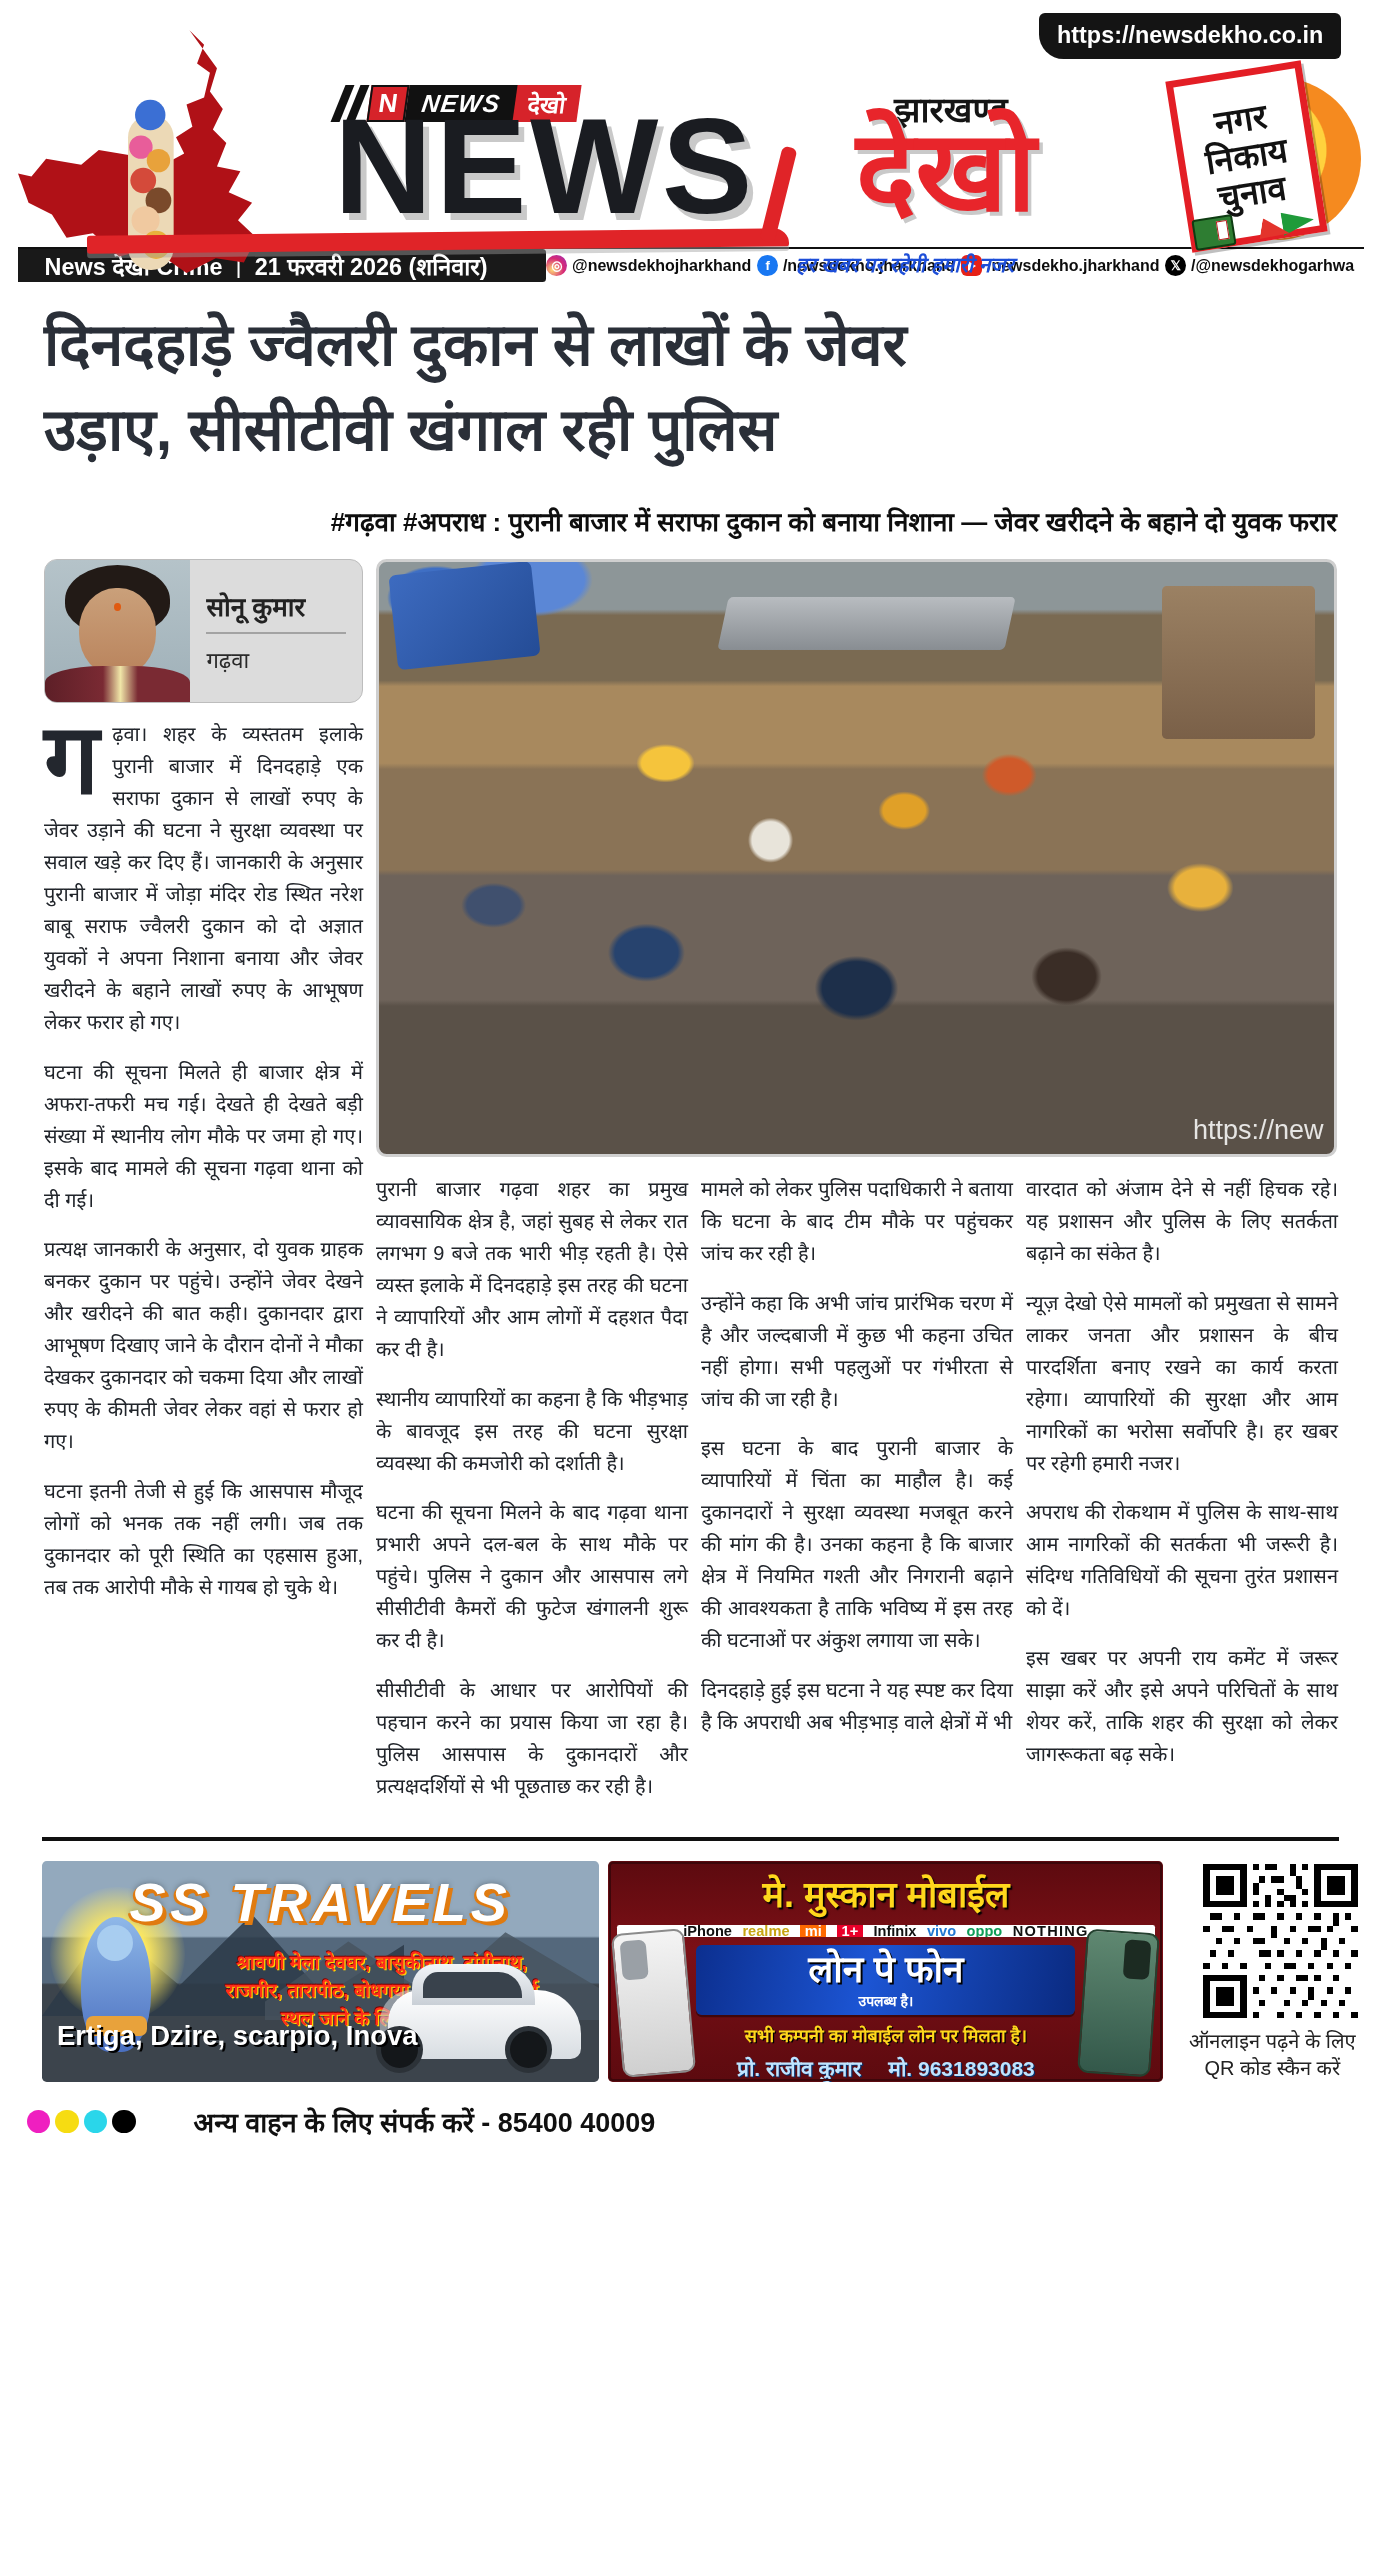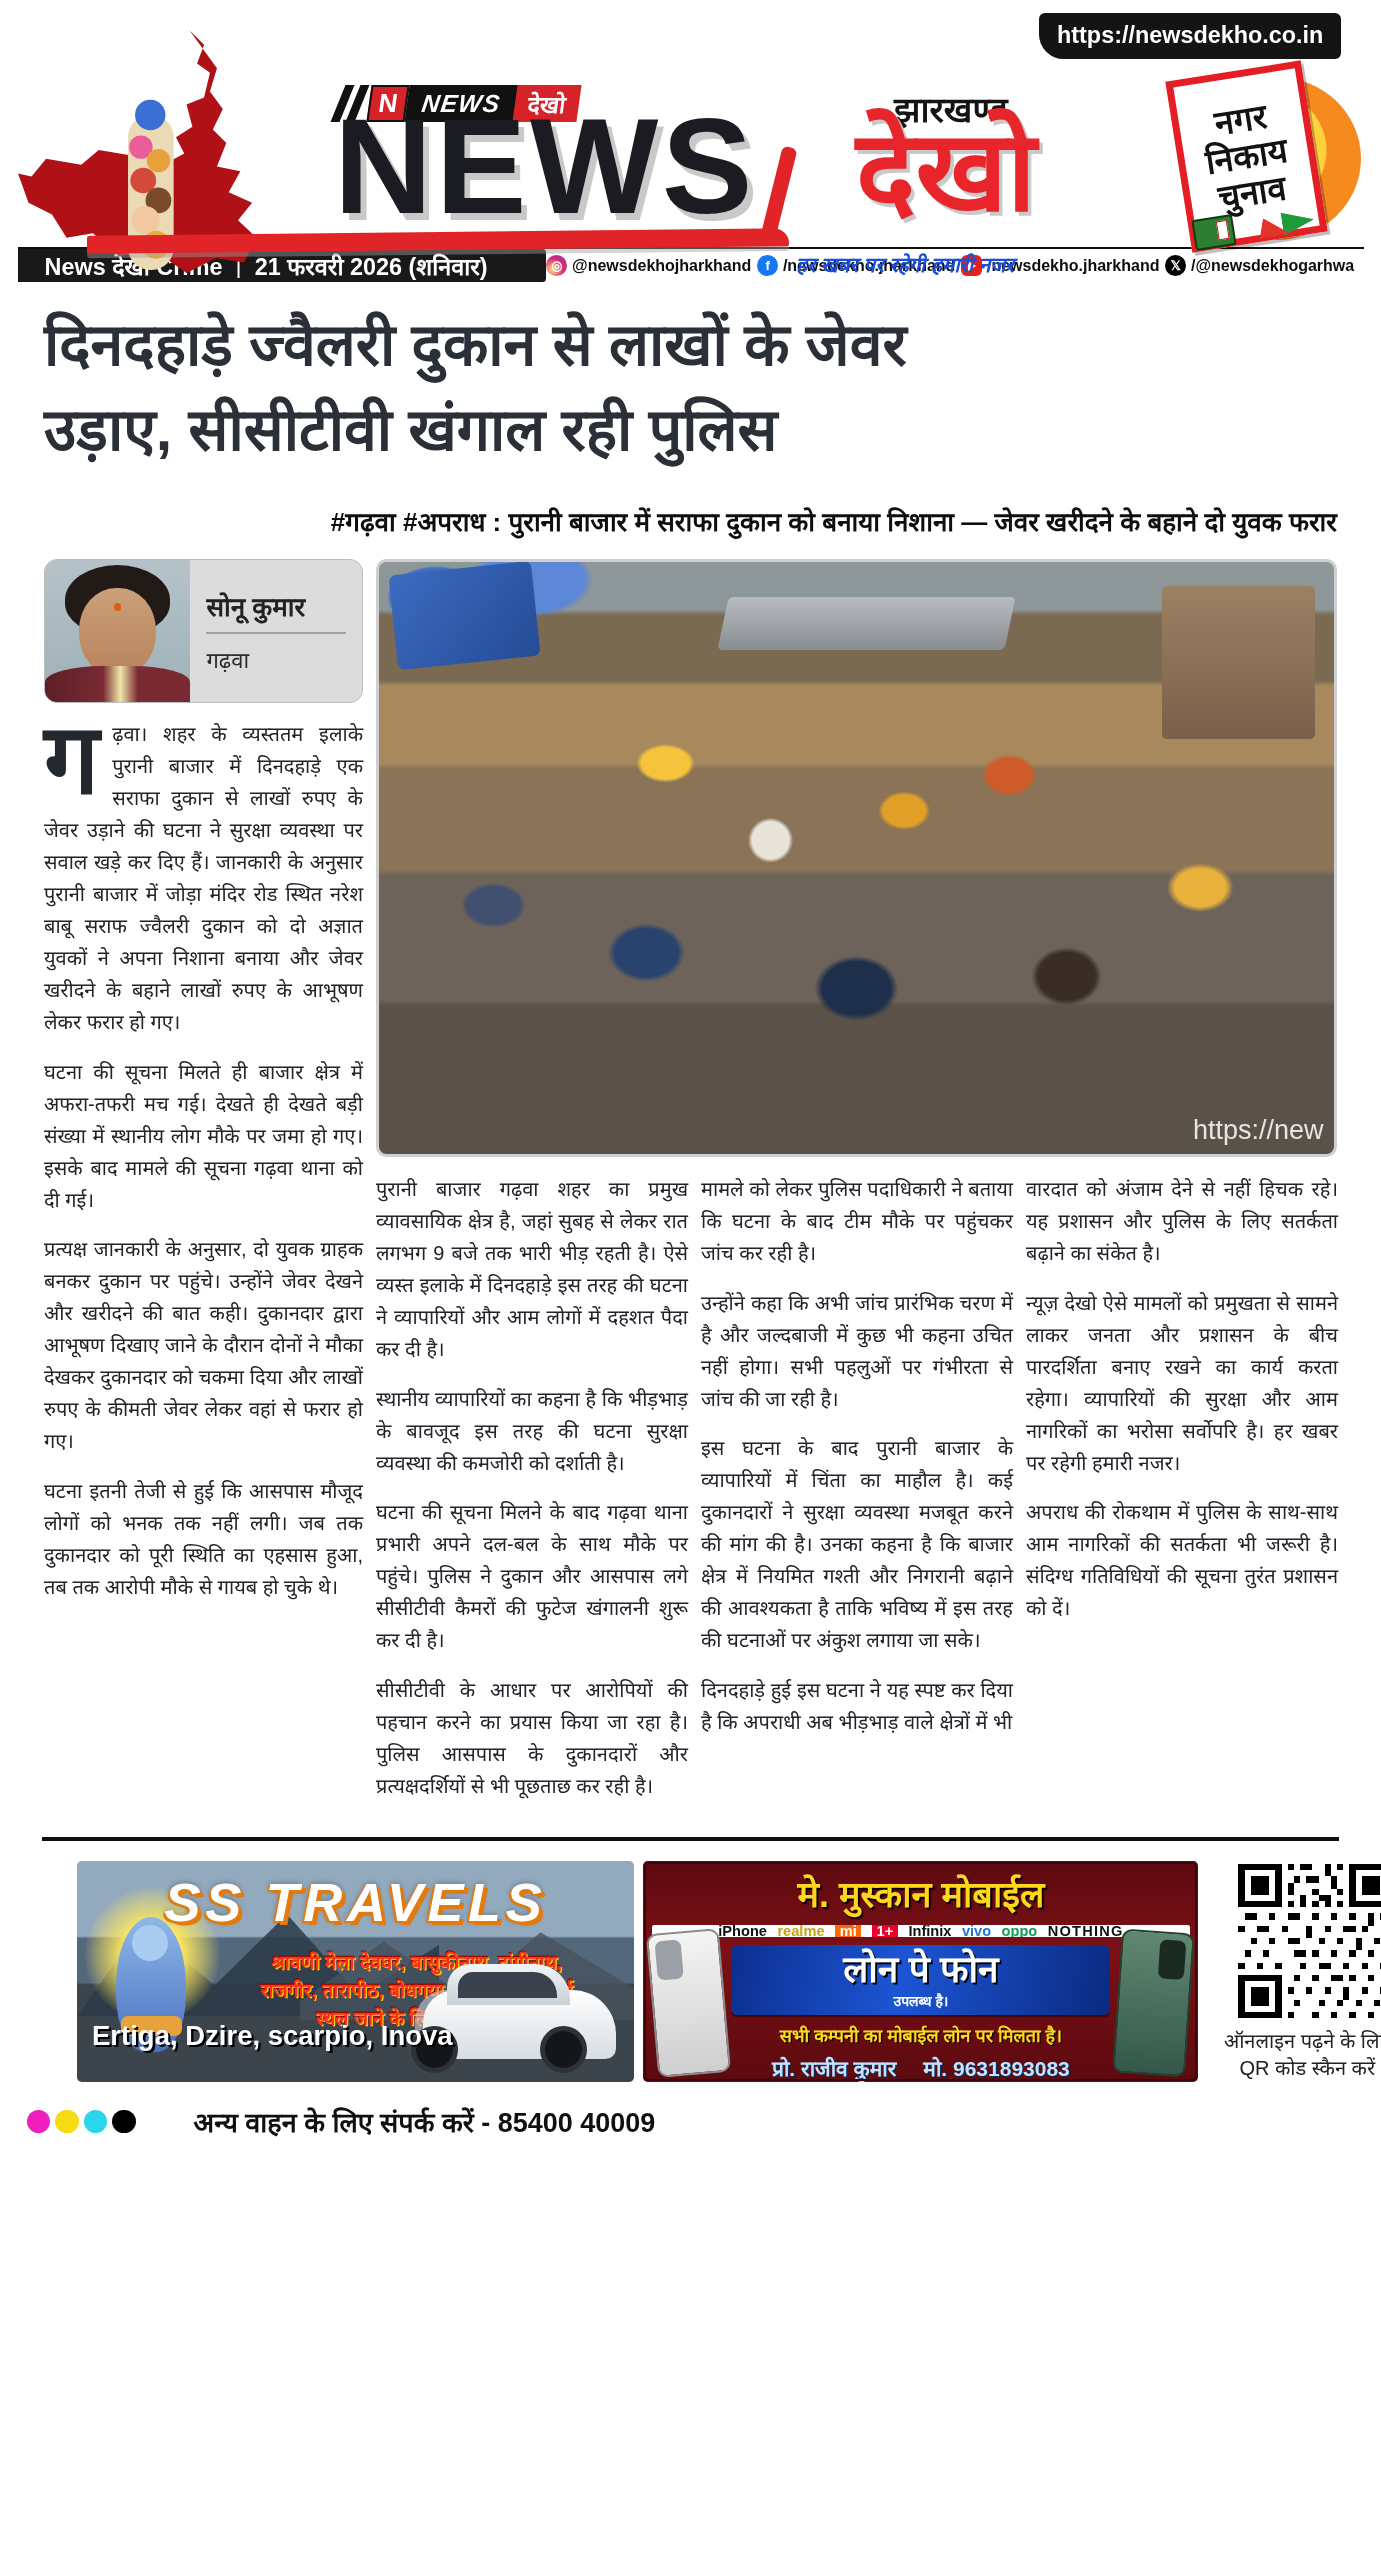--- a/index.html
+++ b/index.html
@@ -80,21 +80,21 @@
   .article-photo .stall{position:absolute;right:2%;top:4%;width:16%;height:26%;background:linear-gradient(#9b8163,#7a6048);border-radius:4.7px;}
   .photo-watermark{position:absolute;right:10.5px;bottom:8.2px;font-size:27px;color:rgba(255,255,255,.85);font-weight:500;}
   .inner-cols{display:flex;gap:13px;}
   .inner-cols .col{width:312px;}
 
   .para{font-size:20px;line-height:1.6;text-align:justify;margin:0 0 17.6px;color:#20242a;}
   .dropcap{float:left;font-size:98px;line-height:70px;font-weight:700;color:#23272e;padding:5.9px 13px 0 0;}
 
   
   .divider{margin:17.6px 42px 0;border:none;border-top:4.7px solid #101010;}
-  .ads-row{display:flex;gap:9.4px;padding:20px 42px 0;height:221px;margin-left:35px;}
+  .ads-row{display:flex;gap:9.4px;padding:20px 42px 0;height:221px;}
 
   .ad-ss{position:relative;width:557px;flex:none;border-radius:4.7px;overflow:hidden;background:linear-gradient(180deg,#93a9bd 0 34%,#54687c 35% 55%,#3c444c 56% 100%);}
   .ad-ss .mtn1{position:absolute;left:0;top:24%;width:65%;height:46%;background:#2c3a48;clip-path:polygon(0 100%,18% 10%,38% 70%,58% 0,78% 80%,100% 30%,100% 100%);opacity:.85;}
   .ad-ss .mtn2{position:absolute;right:0;top:30%;width:60%;height:42%;background:#46525e;clip-path:polygon(0 80%,25% 15%,50% 75%,72% 5%,100% 65%,100% 100%,0 100%);opacity:.8;}
   .ad-ss .glow{position:absolute;left:8.2px;top:26px;width:135px;height:135px;border-radius:50%;background:radial-gradient(circle,#ffe95e 0 30%,rgba(255,233,94,.45) 55%,rgba(255,233,94,0) 72%);}
   .ad-ss .shiva{position:absolute;left:39px;top:56px;width:70px;height:135px;background:linear-gradient(#8fb8e8,#4a6fc0);border-radius:50% 50% 42% 42%;}
   .ad-ss .shiva:before{content:"";position:absolute;left:16.4px;top:8.2px;width:36px;height:36px;border-radius:50%;background:#a8cdf0;}
   .ad-ss .shiva:after{content:"";position:absolute;left:4.7px;bottom:16.4px;width:61px;height:20px;background:#e8a23b;border-radius:7px;}
   .ss-title{position:absolute;left:0;right:0;top:9.4px;text-align:center;font-size:54px;font-weight:900;font-style:italic;letter-spacing:4.7px;color:#fff;text-shadow:4.1px 4.1px 0 #e07b10,-2.3px 2.3px 0 #e07b10,0 0 5.9px rgba(0,0,0,.35);}
   .ss-lines{position:absolute;left:140px;right:17.6px;top:88px;text-align:center;font-size:19.3px;font-weight:900;color:#ff2d1a;text-shadow:1.2px 1.2px 0 #ffd400,-0.6px -0.6px 0 #7a0000;line-height:1.45;}
@@ -257,20 +257,21 @@
       <div class="col">
           <p class="para">मामले को लेकर पुलिस पदाधिकारी ने बताया कि घटना के बाद टीम मौके पर पहुंचकर जांच कर रही है।</p>
           <p class="para">उन्होंने कहा कि अभी जांच प्रारंभिक चरण में है और जल्दबाजी में कुछ भी कहना उचित नहीं होगा। सभी पहलुओं पर गंभीरता से जांच की जा रही है।</p>
           <p class="para">इस घटना के बाद पुरानी बाजार के व्यापारियों में चिंता का माहौल है। कई दुकानदारों ने सुरक्षा व्यवस्था मजबूत करने की मांग की है। उनका कहना है कि बाजार क्षेत्र में नियमित गश्ती और निगरानी बढ़ाने की आवश्यकता है ताकि भविष्य में इस तरह की घटनाओं पर अंकुश लगाया जा सके।</p>
           <p class="para">दिनदहाड़े हुई इस घटना ने यह स्पष्ट कर दिया है कि अपराधी अब भीड़भाड़ वाले क्षेत्रों में भी</p>
         </div>
       <div class="col">
           <p class="para">वारदात को अंजाम देने से नहीं हिचक रहे। यह प्रशासन और पुलिस के लिए सतर्कता बढ़ाने का संकेत है।</p>
           <p class="para">न्यूज़ देखो ऐसे मामलों को प्रमुखता से सामने लाकर जनता और प्रशासन के बीच पारदर्शिता बनाए रखने का कार्य करता रहेगा। व्यापारियों की सुरक्षा और आम नागरिकों का भरोसा सर्वोपरि है। हर खबर पर रहेगी हमारी नजर।</p>
           <p class="para">अपराध की रोकथाम में पुलिस के साथ-साथ आम नागरिकों की सतर्कता भी जरूरी है। संदिग्ध गतिविधियों की सूचना तुरंत प्रशासन को दें।</p>
+          <p class="para">इस खबर पर अपनी राय कमेंट में जरूर साझा करें और इसे अपने परिचितों के साथ शेयर करें, ताकि शहर की सुरक्षा को लेकर जागरूकता बढ़ सके।</p>
         </div>
     </div>
   </div>
 </div>
 
 <hr class="divider">
 
 <div class="ads-row">
   <div class="ad-ss">
     <div class="mtn1"></div>

